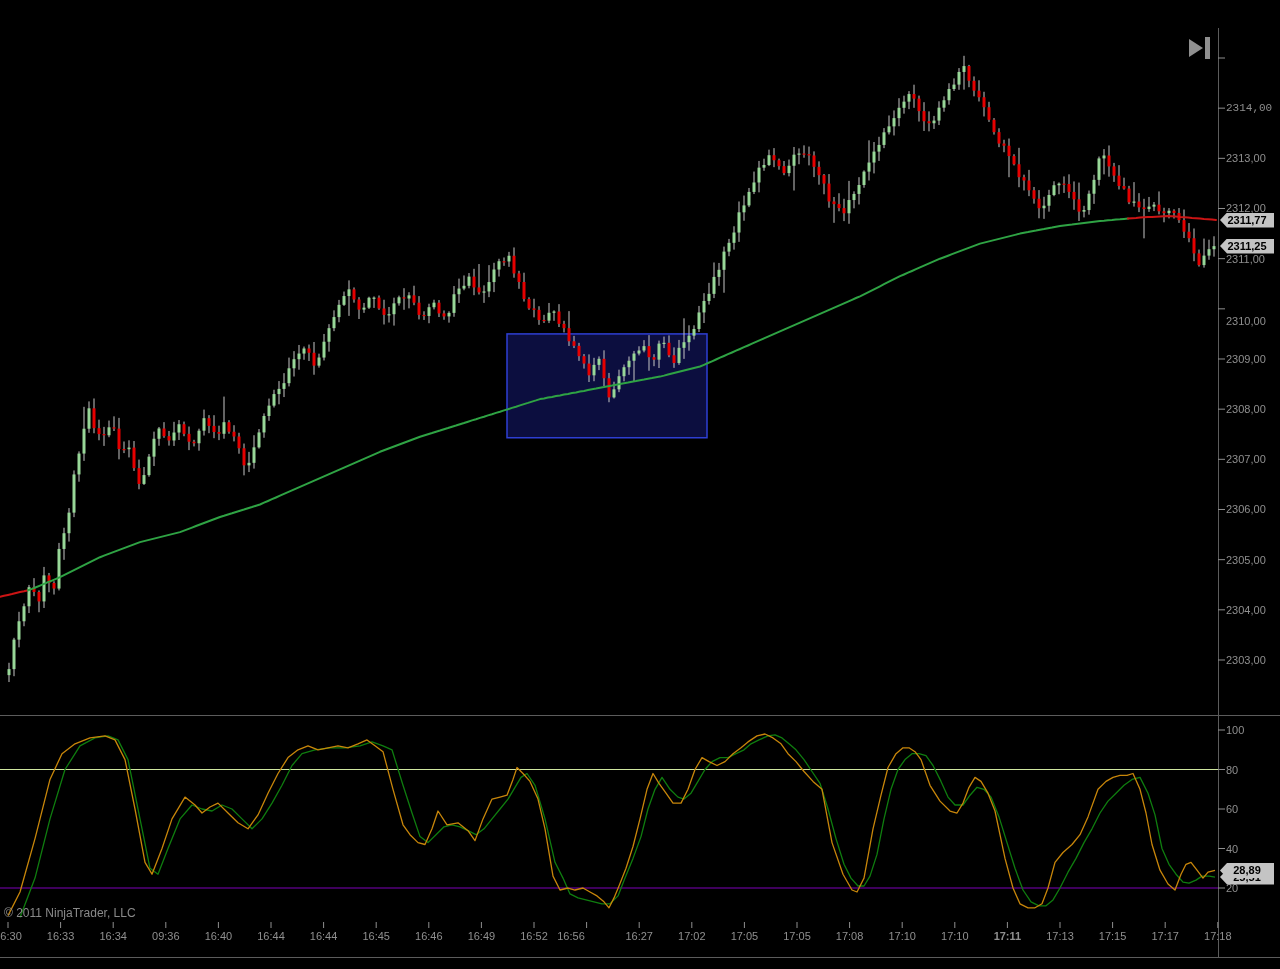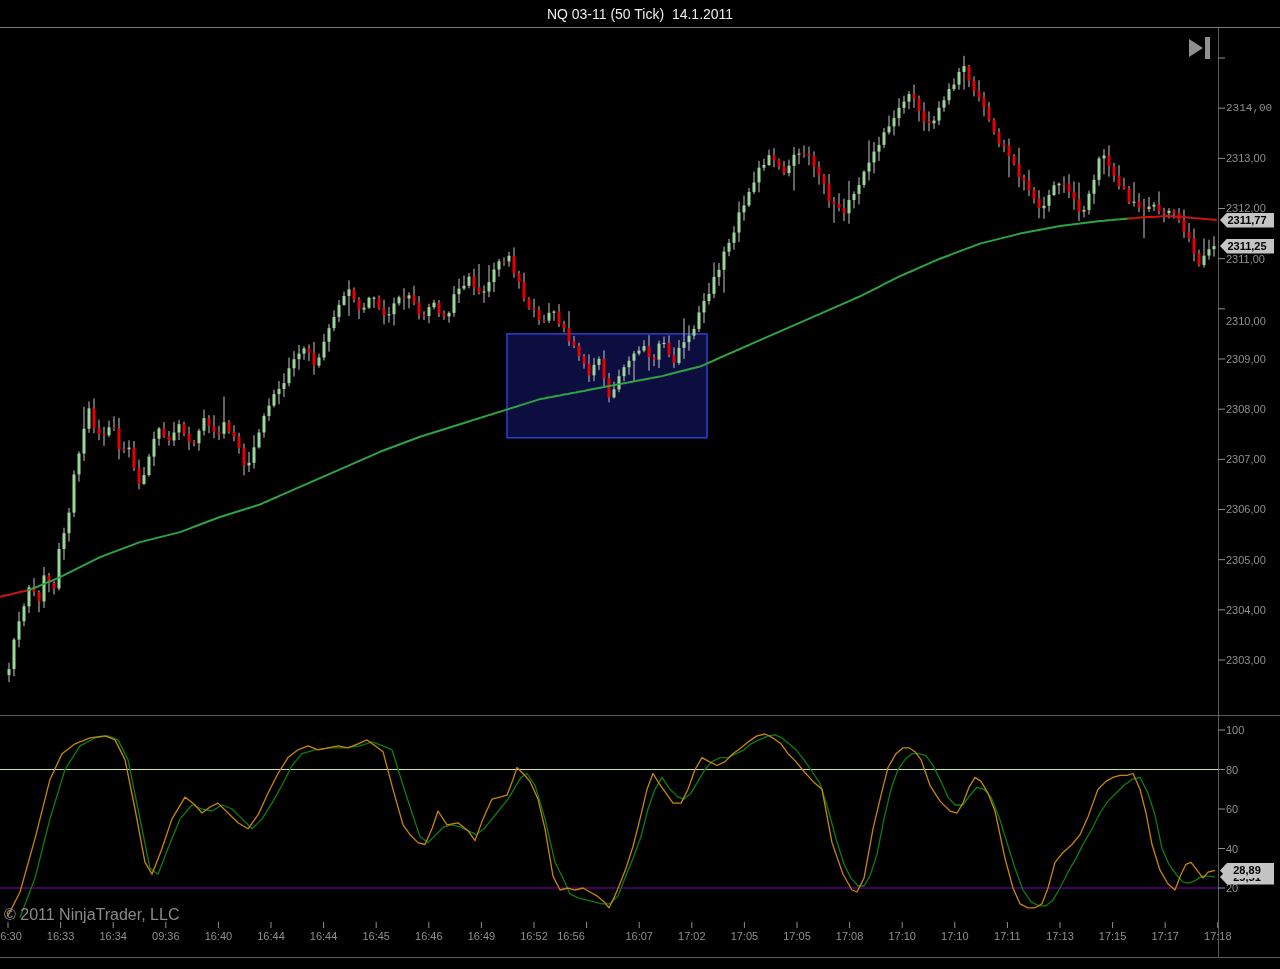--- a/index.html
+++ b/index.html
@@ -7,34 +7,31 @@
        font-family:"Liberation Sans",sans-serif;}
   .titlebar{position:absolute;top:0;left:0;width:1280px;height:27px;display:flex;
        align-items:center;justify-content:center;border-bottom:1px solid #787878;}
   .titlebar span{color:#ececec;font-size:14px;white-space:pre;}
   #cv{position:absolute;top:0;left:0;}
   .axis-label{position:absolute;color:#8f8f8f;font-size:11px;line-height:14px;}
   .time-label{position:absolute;color:#8f8f8f;font-size:11px;width:40px;text-align:center;}
   .badge{position:absolute;left:1220px;width:54px;height:15px;background:#c4c4c4;color:#000;
        font-size:11px;font-weight:bold;line-height:15px;text-align:center;
        clip-path:polygon(0 50%,13% 0,100% 0,100% 100%,13% 100%);}
-  .copyright{position:absolute;left:4px;top:906px;color:#8a8a8a;font-size:16px;}
+  .copyright{position:absolute;left:4px;top:906px;color:#8a8a8a;font-size:12px;}
   .goend{position:absolute;left:1189px;top:37px;width:26px;height:22px;display:flex;
        align-items:center;cursor:pointer;}
   .goend .tri{width:0;height:0;border-left:14px solid #8f8f8f;
        border-top:9px solid transparent;border-bottom:9px solid transparent;}
   .goend .bar{width:5px;height:22px;background:#8f8f8f;margin-left:2px;}
 </style>
 </head>
 <body>
 
 <div class="app">
-  <div class="titlebar">
-    <span>NQ 03-11 (50 Tick)  14.1.2011</span>
-  </div>
 
   <svg id="cv" width="1280" height="969">
       <rect x="507" y="333.913" width="200" height="103.84362000000817" fill="rgba(22,26,115,0.55)" stroke="#2e3fd4" stroke-width="1.5"></rect>
       <line x1="9" y1="662.7757175557142" x2="9" y2="682.0405054520718" stroke="#c6c6c6" stroke-width="1"></line>
       <rect x="7.5" y="669.0960958588166" width="3" height="6.0199199999944994" fill="#98d798"></rect>
       <line x1="14" y1="637.8141732658403" x2="14" y2="676.1969585513937" stroke="#c6c6c6" stroke-width="1"></line>
       <rect x="12.5" y="639.6204117483013" width="3" height="29.475684110515317" fill="#98d798"></rect>
       <line x1="19" y1="611.8070087057154" x2="19" y2="647.3480585319277" stroke="#c6c6c6" stroke-width="1"></line>
       <rect x="17.5" y="621.2735403126323" width="3" height="18.34687143566896" fill="#98d798"></rect>
       <line x1="24" y1="603.4833534456598" x2="24" y2="626.2491806370067" stroke="#c6c6c6" stroke-width="1"></line>
@@ -602,28 +599,28 @@
       <div class="time-label" style="left: 93.2px; top: 930px;">16:34</div>
       <div class="time-label" style="left: 145.8px; top: 930px;">09:36</div>
       <div class="time-label" style="left: 198.4px; top: 930px;">16:40</div>
       <div class="time-label" style="left: 251px; top: 930px;">16:44</div>
       <div class="time-label" style="left: 303.6px; top: 930px;">16:44</div>
       <div class="time-label" style="left: 356.2px; top: 930px;">16:45</div>
       <div class="time-label" style="left: 408.8px; top: 930px;">16:46</div>
       <div class="time-label" style="left: 461.4px; top: 930px;">16:49</div>
       <div class="time-label" style="left: 514px; top: 930px;">16:52</div>
       <div class="time-label" style="left: 535px; top: 930px; margin-left: 16px;">16:56</div>
-      <div class="time-label" style="left: 619.2px; top: 930px;">16:07</div>
+      <div class="time-label" style="left: 619.2px; top: 930px;">16:27</div>
       <div class="time-label" style="left: 671.8px; top: 930px;">17:02</div>
       <div class="time-label" style="left: 724.4px; top: 930px;">17:05</div>
       <div class="time-label" style="left: 777px; top: 930px;">17:05</div>
       <div class="time-label" style="left: 829.6px; top: 930px;">17:08</div>
       <div class="time-label" style="left: 882.2px; top: 930px;">17:10</div>
       <div class="time-label" style="left: 934.8px; top: 930px;">17:10</div>
-      <div class="time-label" style="left: 987.4px; top: 930px;">17:11</div>
+      <div class="time-label" style="left: 987.4px; top: 930px; font-weight: bold;">17:11</div>
       <div class="time-label" style="left: 1040px; top: 930px;">17:13</div>
       <div class="time-label" style="left: 1092.6px; top: 930px;">17:15</div>
       <div class="time-label" style="left: 1145.2px; top: 930px;">17:17</div>
       <div class="time-label" style="left: 1197.8px; top: 930px;">17:18</div>
     </div>
   <div id="badges">
       <div class="badge" style="top: 212.536px;">2311,77</div>
       <div class="badge" style="top: 238.623px;">2311,25</div>
       <div class="badge" style="top: 869.618px;">25,51</div>
       <div class="badge" style="top: 862.942px;">28,89</div>

